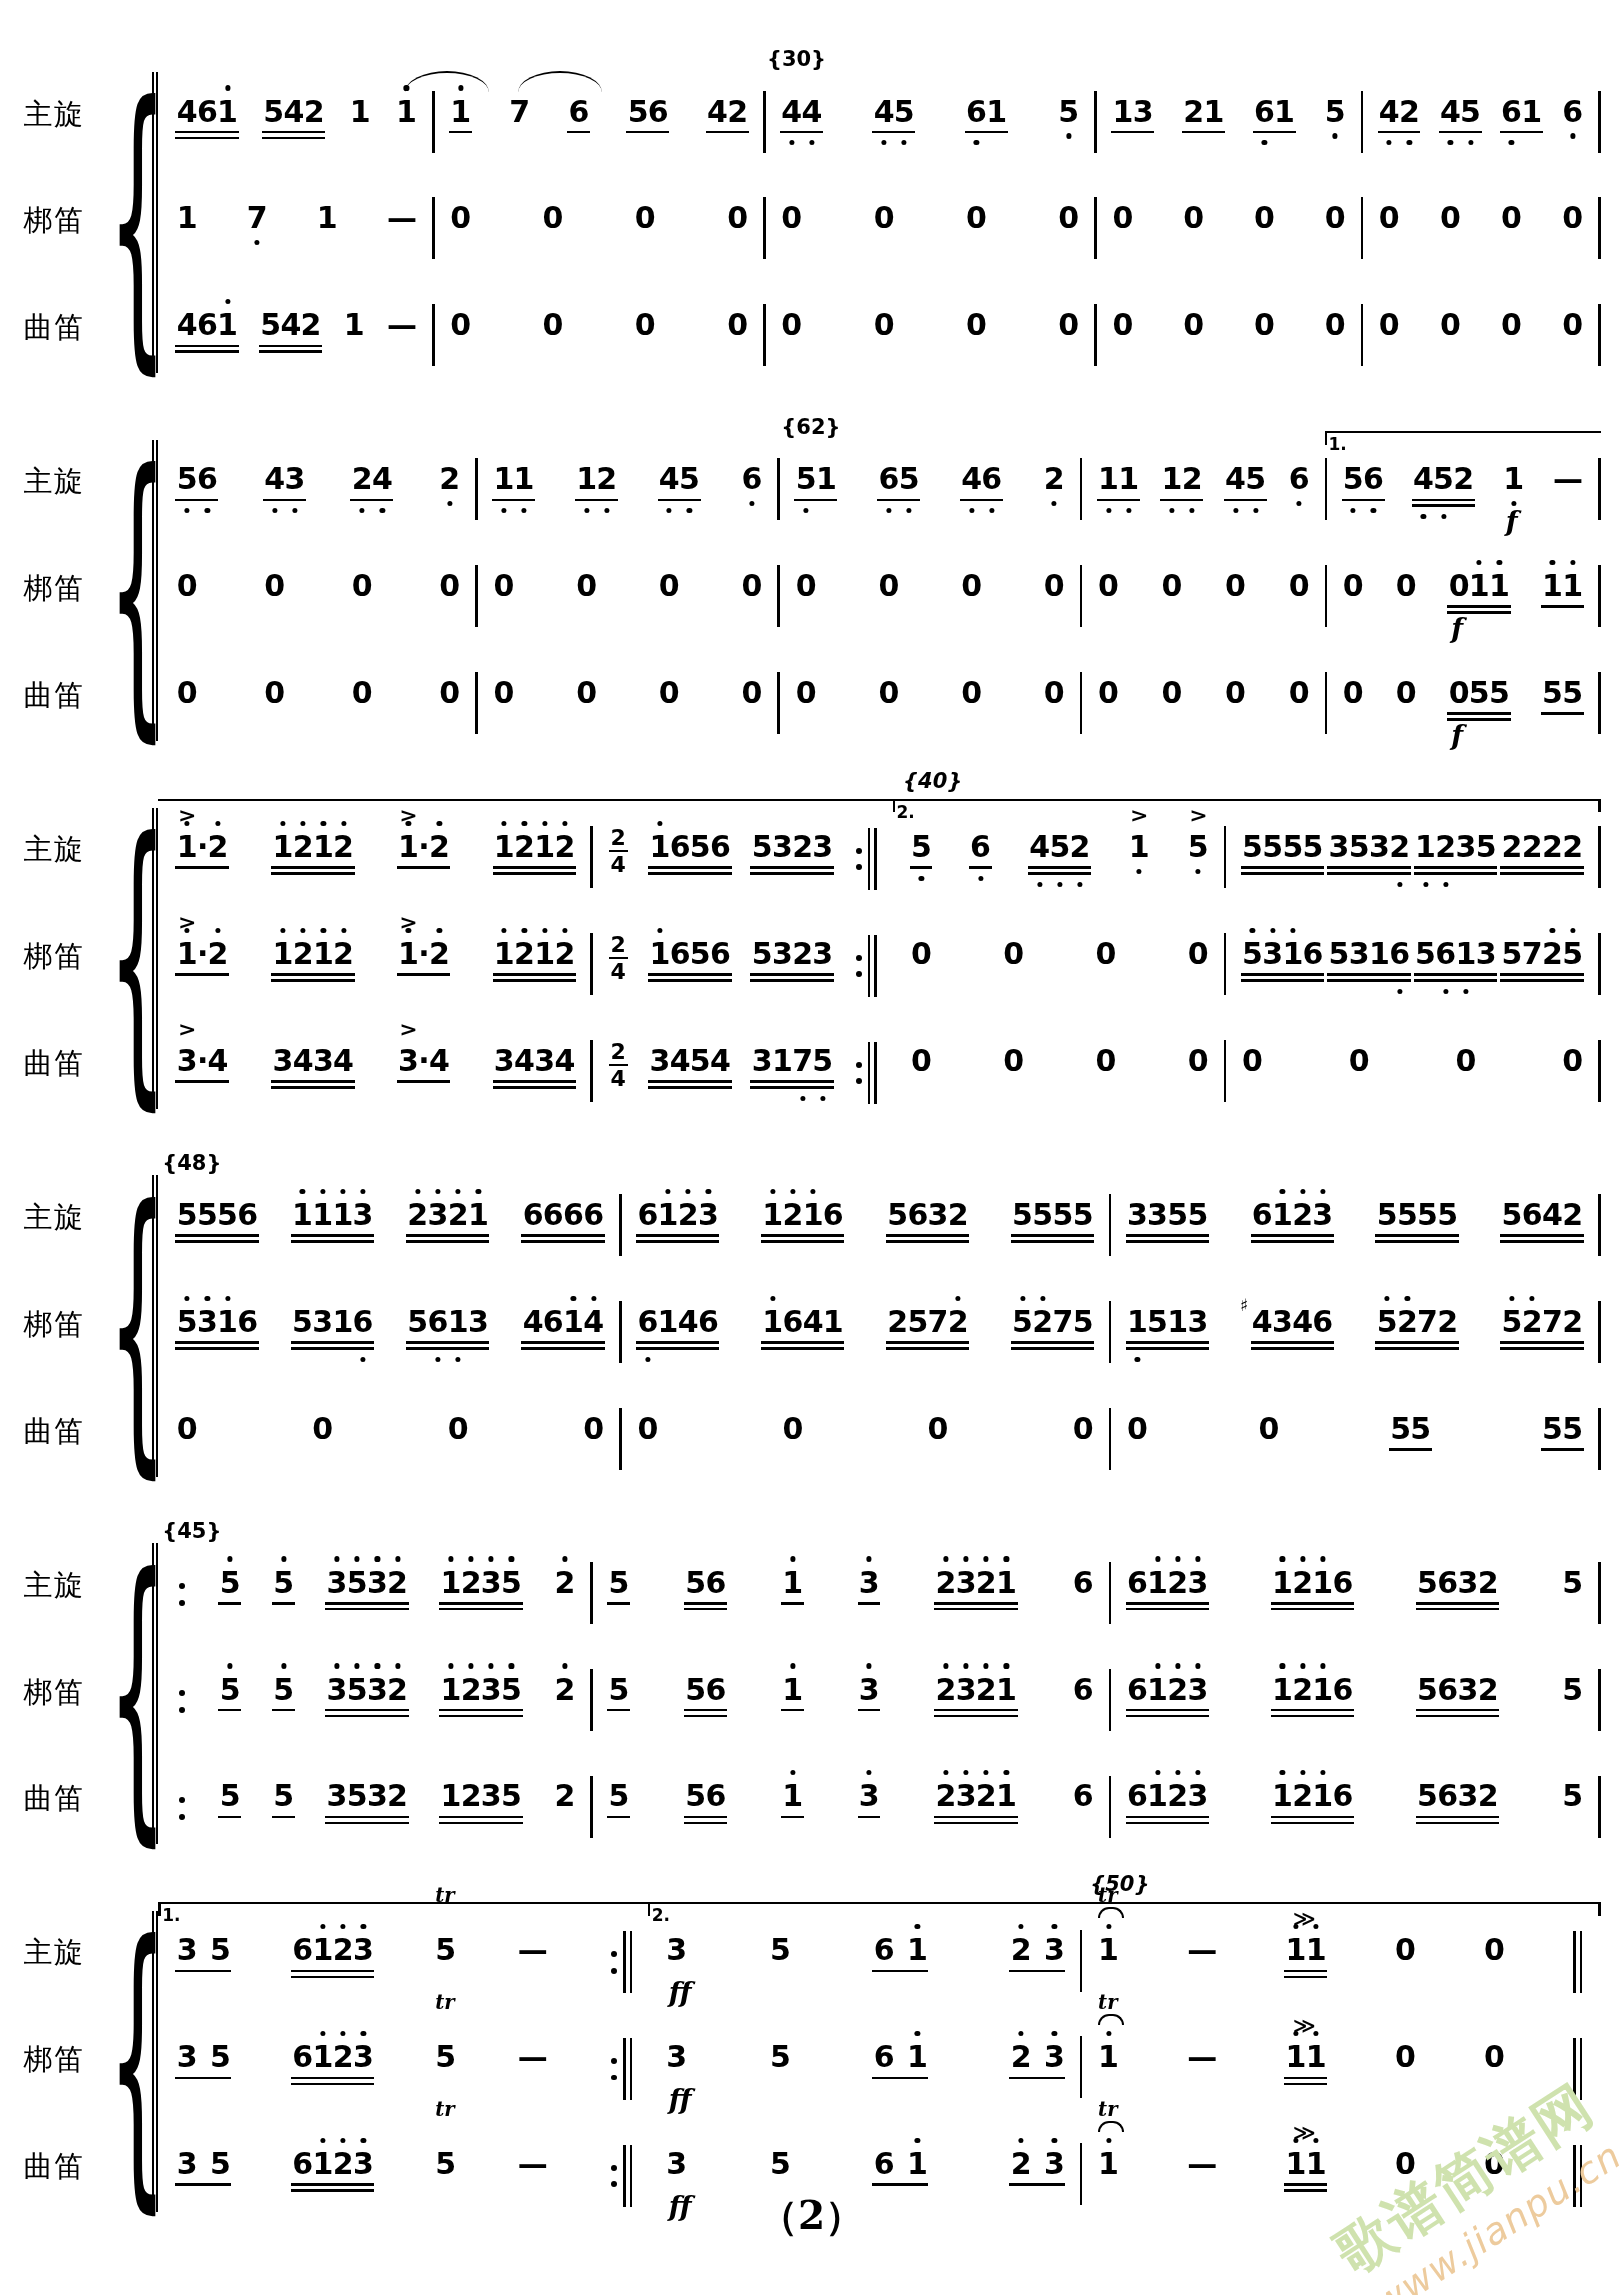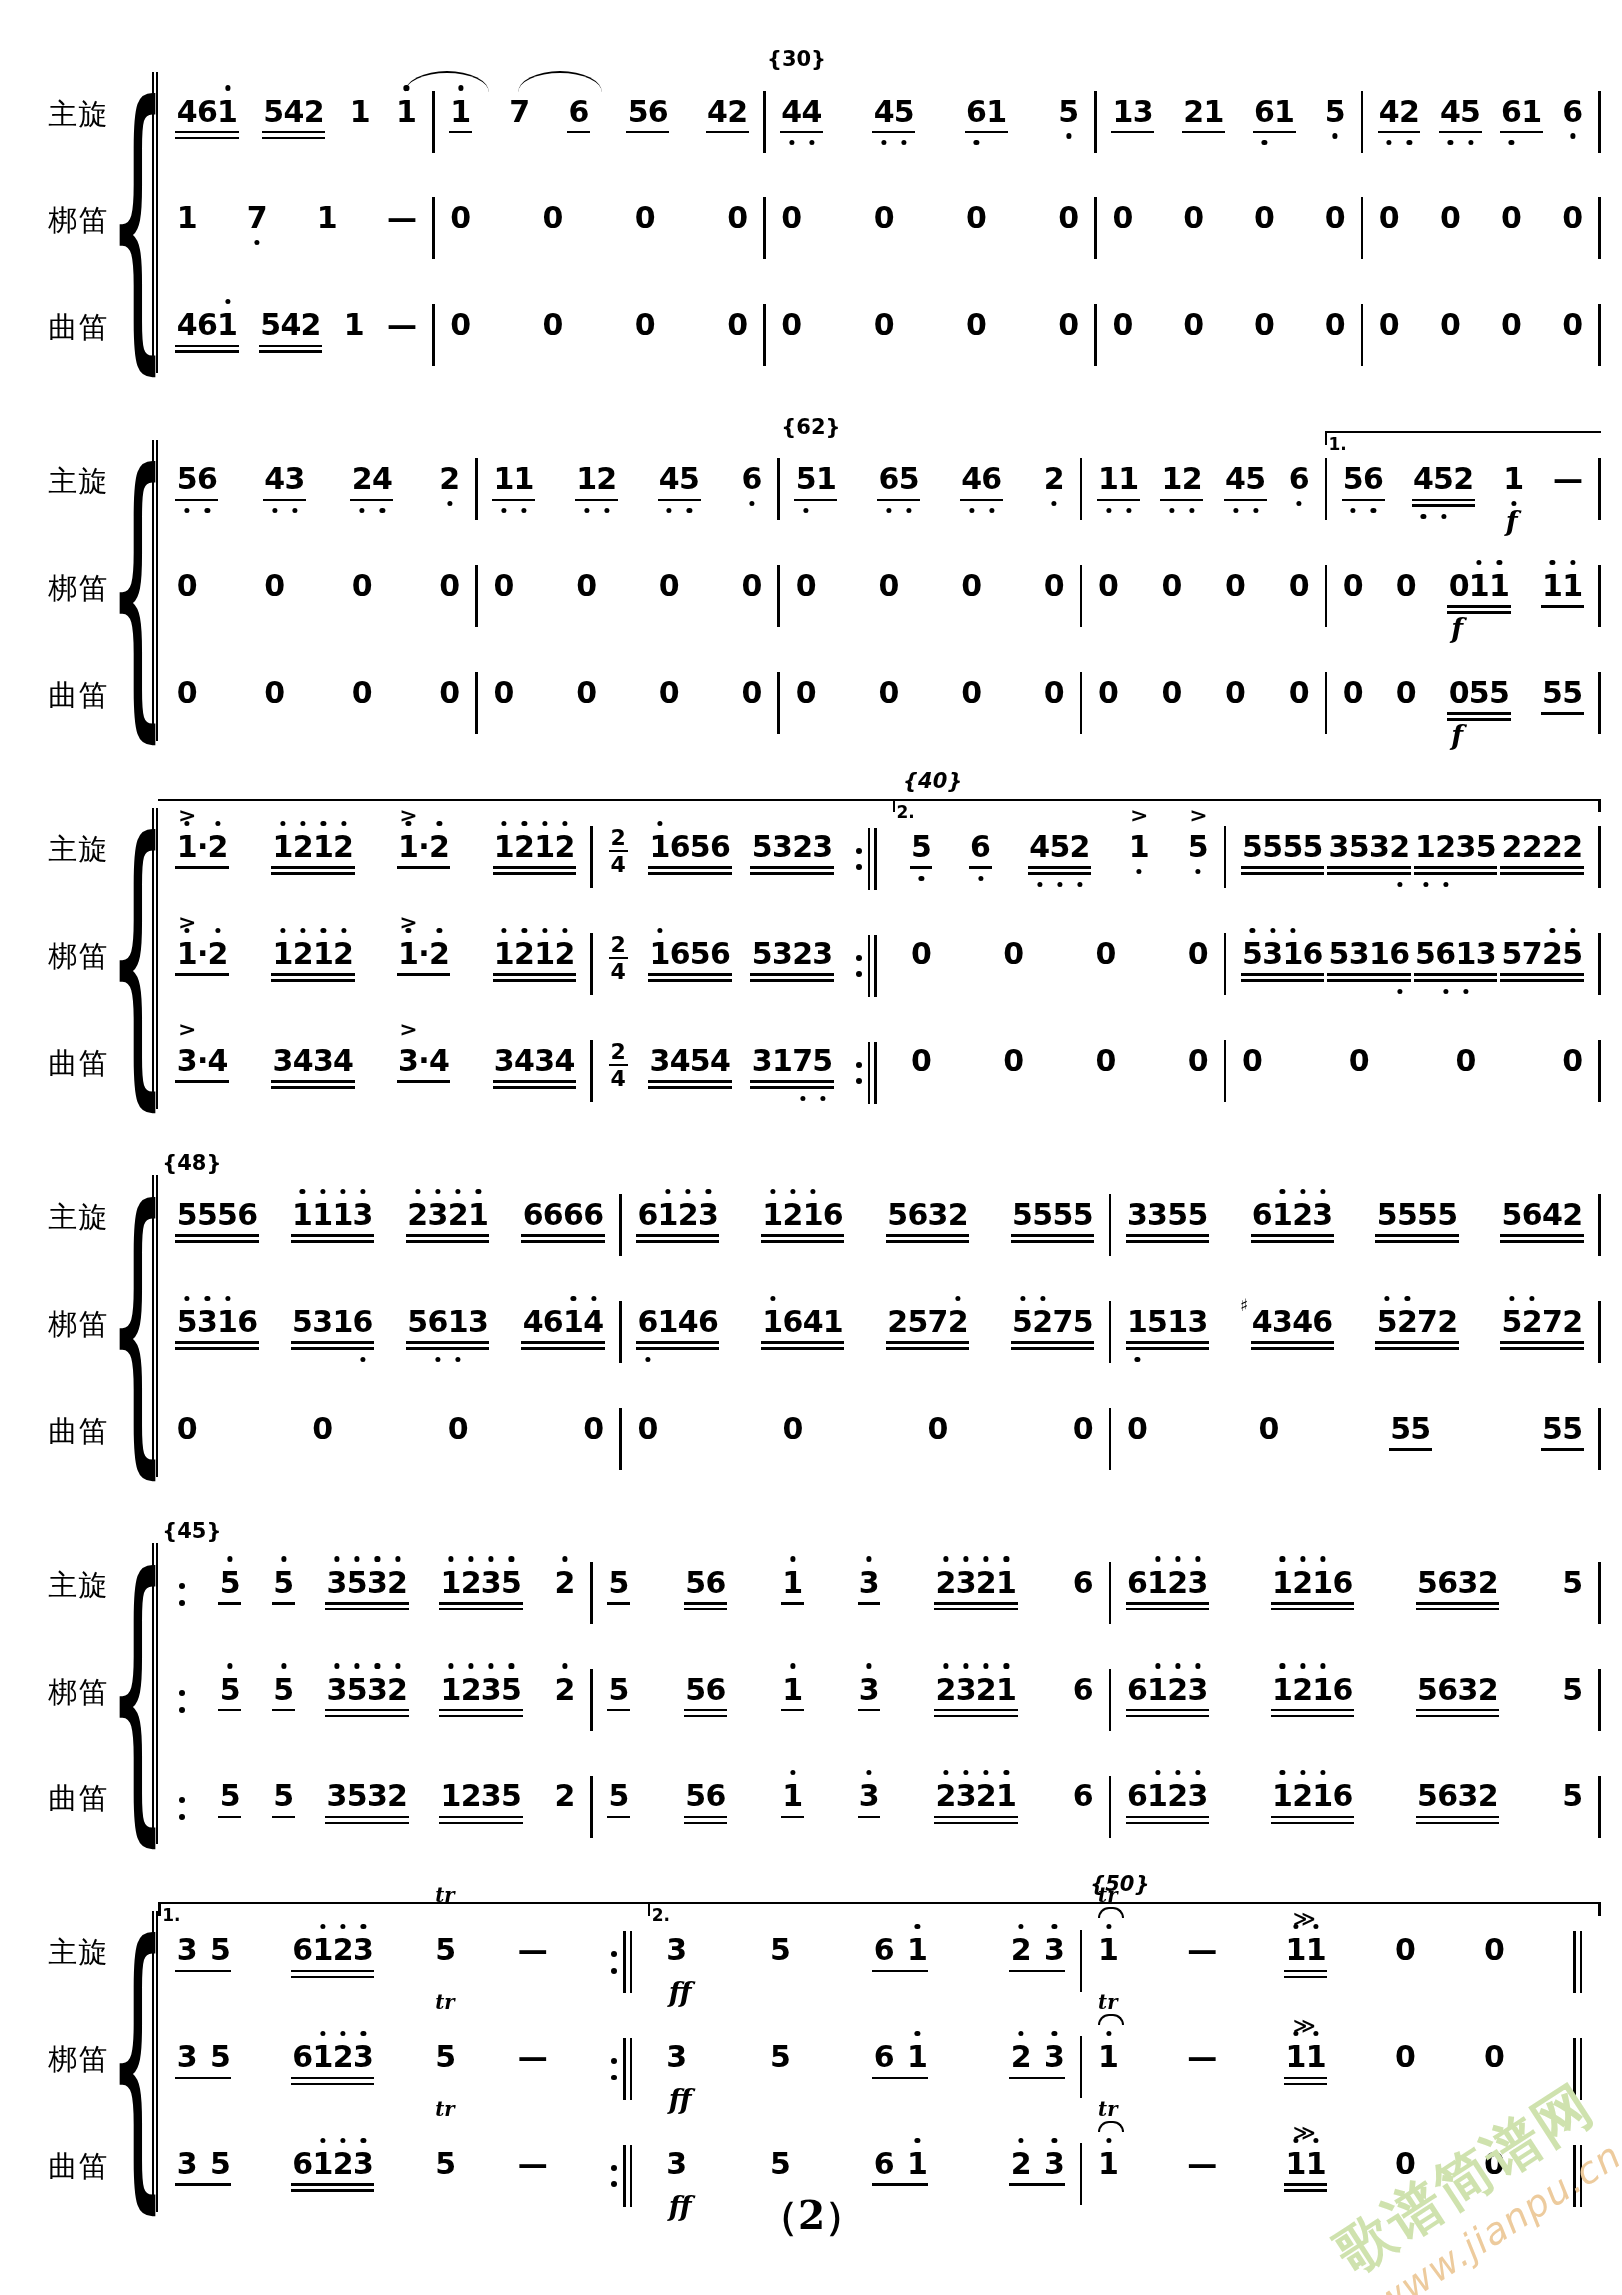--- a/index.html
+++ b/index.html
@@ -11,21 +11,21 @@
   .system{position:relative;padding-top:38px;margin-bottom:17px;}
   .brace{
     position:absolute;left:99px;top:34px;bottom:0;width:29px;
     display:flex;align-items:center;justify-content:center;
     font-size:308px;line-height:0;font-weight:400;
     transform:scaleX(0.30);transform-origin:center;
   }
   .sysbar{position:absolute;left:128px;top:43px;bottom:6.5px;width:0;border-left:6.5px double #000;}
   .part{display:flex;height:99px;margin-bottom:7.9px;position:relative;}
   .plabel{
-    flex:none;width:110px;text-align:center;padding-right:19.6px;padding-top:27.5px;
+    flex:none;width:110px;text-align:left;padding-right:19.6px;padding-top:27.5px;
     font-size:29px;font-weight:400;letter-spacing:1.3px;
   }
   .measures{flex:1;display:flex;margin-left:6.5px;}
   .measure{
     position:relative;display:flex;align-items:flex-start;justify-content:space-between;
     padding:27.5px 17px 0 17px;box-sizing:border-box;
   }
   .measure::after{content:"";position:absolute;right:-1.3px;top:23.6px;height:62px;width:2.6px;background:#000;}
   .measure.nobar::after{display:none;}
 

